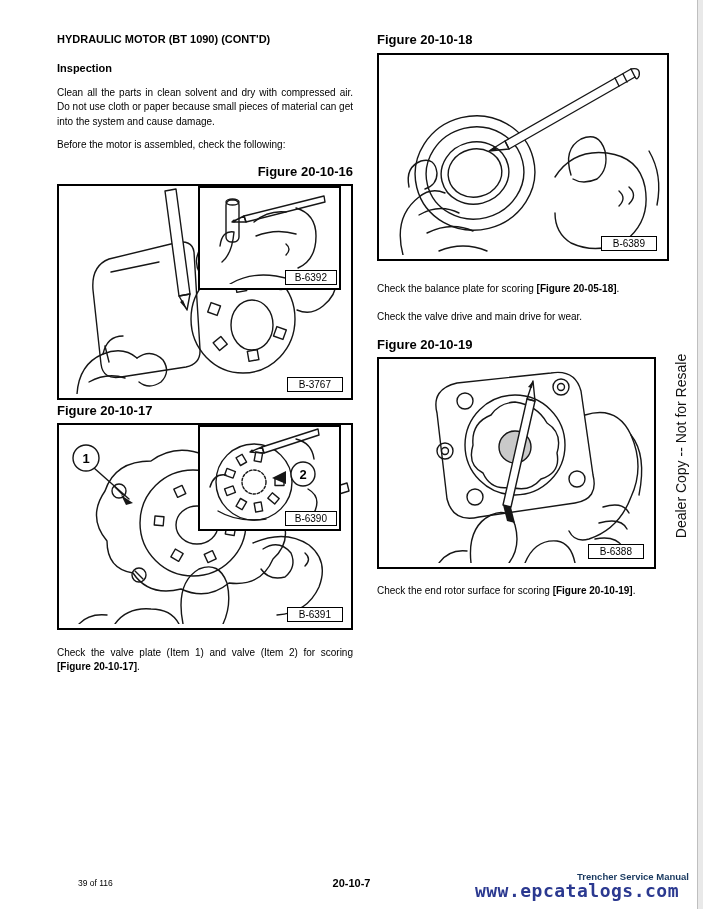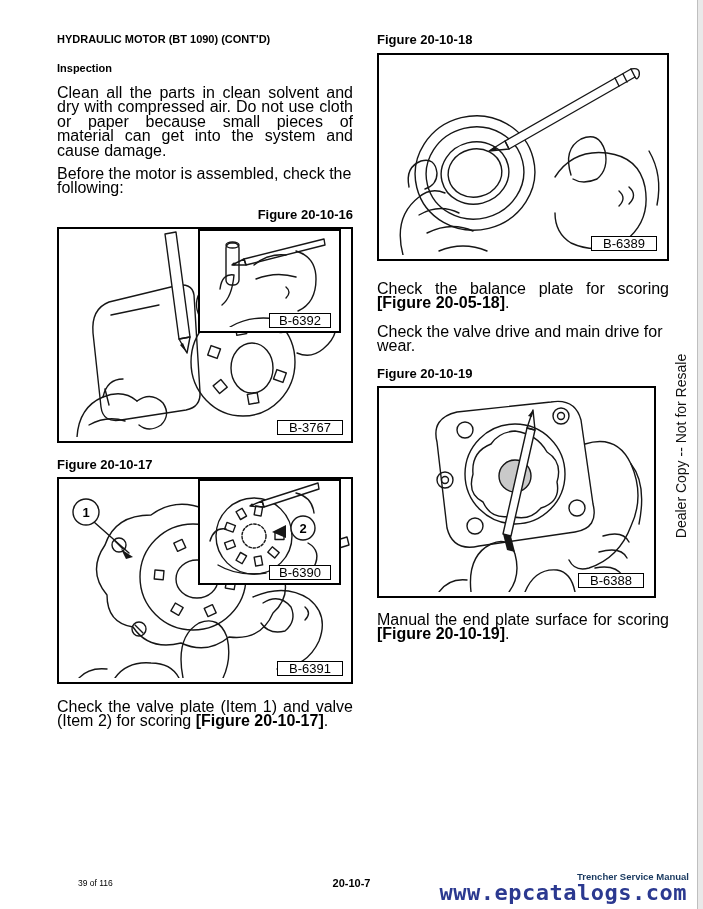--- a/index.html
+++ b/index.html
@@ -3,50 +3,50 @@
 <meta charset="utf-8">
 <style>
   html,body{margin:0;padding:0;background:#fff;}
   .page{position:relative;width:703px;height:909px;background:#ffffff;overflow:hidden;
         font-family:"Liberation Sans",sans-serif;color:#000;}
   .col{position:absolute;top:30px;}
   .col-left{left:57px;width:296px;}
   .col-right{left:377px;width:292px;}
   h1{font-size:11px;line-height:13px;font-weight:bold;margin:3px 0 12px 0;}
   h2{font-size:11px;line-height:13px;font-weight:bold;margin:16px 0 0 0;}
-  p{font-size:16px;line-height:14.4px;margin:0;}
+  p{font-size:10px;line-height:14.4px;margin:0;}
   .just{text-align:justify;}
   .mt11{margin-top:11px;} .mt9{margin-top:9px;}
   .mt14{margin-top:14px;} .mt15{margin-top:15px;} .mt16{margin-top:16px;} .mt21{margin-top:21px;}
   .b{font-weight:bold;}
   .figcap{font-size:13px;line-height:13px;font-weight:bold;}
-  .cap16{margin-top:12px;text-align:right;} .cap17{margin-top:15px;} .cap18{margin-top:3px;} .cap19{margin-top:13px;}
+  .cap16{margin-top:12px;text-align:right;} .cap17{margin-top:4px;} .cap18{margin-top:3px;} .cap19{margin-top:13px;}
   .figbox{position:relative;border:2px solid #000;background:#fff;margin-top:6px;}
   .fb16{height:212px;} .fb17{height:203px;margin-top:6px;}
   .fb18{height:204px;margin-top:7px;} .fb19{height:208px;width:275px;}
   .figbox > svg{display:block;position:absolute;left:0;top:0;}
-  .plate{position:absolute;border:1.5px solid #000;background:#fff;font-size:13px;
+  .plate{position:absolute;border:1.5px solid #000;background:#fff;font-size:10px;
          line-height:11px;padding:1px 11px;font-family:"Liberation Sans",sans-serif;}
   .plate-main{right:8px;bottom:6px;}
   .plate-18{right:10px;bottom:8px;}
   .inset{position:absolute;top:0;right:10px;border:2px solid #000;background:#fff;}
   .in16{width:139px;height:100px;} .in17{width:139px;height:102px;}
-  .inset .plate{right:8px;bottom:3px;padding:1px 9px;}
+  .inset .plate{right:2px;bottom:3px;padding:1px 9px;}
   .note{display:flex;font-weight:bold;font-size:11px;line-height:14.4px;margin-top:13px;}
   .note-lbl{flex:none;width:40px;}
   .note-txt{flex:1;text-align:justify;}
   .vwatermark{position:absolute;left:568px;top:438px;width:226px;height:16px;
         transform:rotate(-90deg);transform-origin:center;font-size:14px;line-height:16px;
         text-align:center;color:#111;white-space:nowrap;}
   .f-page{position:absolute;left:78px;top:878px;font-size:8.5px;}
   .f-sec{position:absolute;left:0;top:877px;width:703px;text-align:center;
          font-weight:bold;font-size:11px;}
   .f-title{position:absolute;right:14px;top:871px;font-weight:bold;font-size:9.5px;color:#17375E;}
-  .f-url{position:absolute;right:16px;top:880px;font-family:"DejaVu Sans Mono","Liberation Mono",monospace;
-         font-weight:bold;font-size:22px;letter-spacing:0.5px;color:#2B3990;}
+  .f-url{position:absolute;right:24px;top:880px;font-family:"DejaVu Sans Mono","Liberation Mono",monospace;
+         font-weight:bold;font-size:18px;letter-spacing:0.5px;color:#2B3990;}
   .edge-strip{position:absolute;right:0;top:0;width:5px;height:909px;
          background:#e9e9e9;border-left:1px solid #bfbfbf;}
   .art{stroke:#161616;stroke-width:1.4;fill:none;stroke-linecap:round;stroke-linejoin:round;}
   .fillw{fill:#fff;} .filld{fill:#161616;stroke:none;}
   .callout-num{font-family:"Liberation Sans",sans-serif;font-size:13px;font-weight:bold;
          fill:#000;text-anchor:middle;stroke:none;}
 </style>
 </head>
 <body>
 
@@ -316,21 +316,21 @@
           <path d="M206,56 Q238,46 252,76 Q266,108 252,138 Q240,170 210,180 Q196,184 190,172"></path>
           <path d="M224,148 Q244,142 250,154"></path>
           <path d="M220,164 Q242,158 248,170"></path>
           <path d="M216,180 Q236,176 244,188"></path>
           <path d="M252,76 Q268,96 260,136"></path>
         </g>
       </svg>
       <div class="plate plate-18">B-6388</div>
     </div>
 
-    <p class="just mt15"><span>Manual the end plate surface for scoring </span><span class="b">[Figure 20-10-19]</span><span>.</span></p>
+    <p class="just mt15"><span>Check the end rotor surface for scoring </span><span class="b">[Figure 20-10-19]</span><span>.</span></p>
   </div>
 
   <div class="vwatermark">Dealer Copy -- Not for Resale</div>
 
   <div class="f-page">39 of 116</div>
   <div class="f-sec">20-10-7</div>
   <div class="f-title">Trencher Service Manual</div>
   <div class="f-url">www.epcatalogs.com</div>
 
   <div class="edge-strip"></div>

